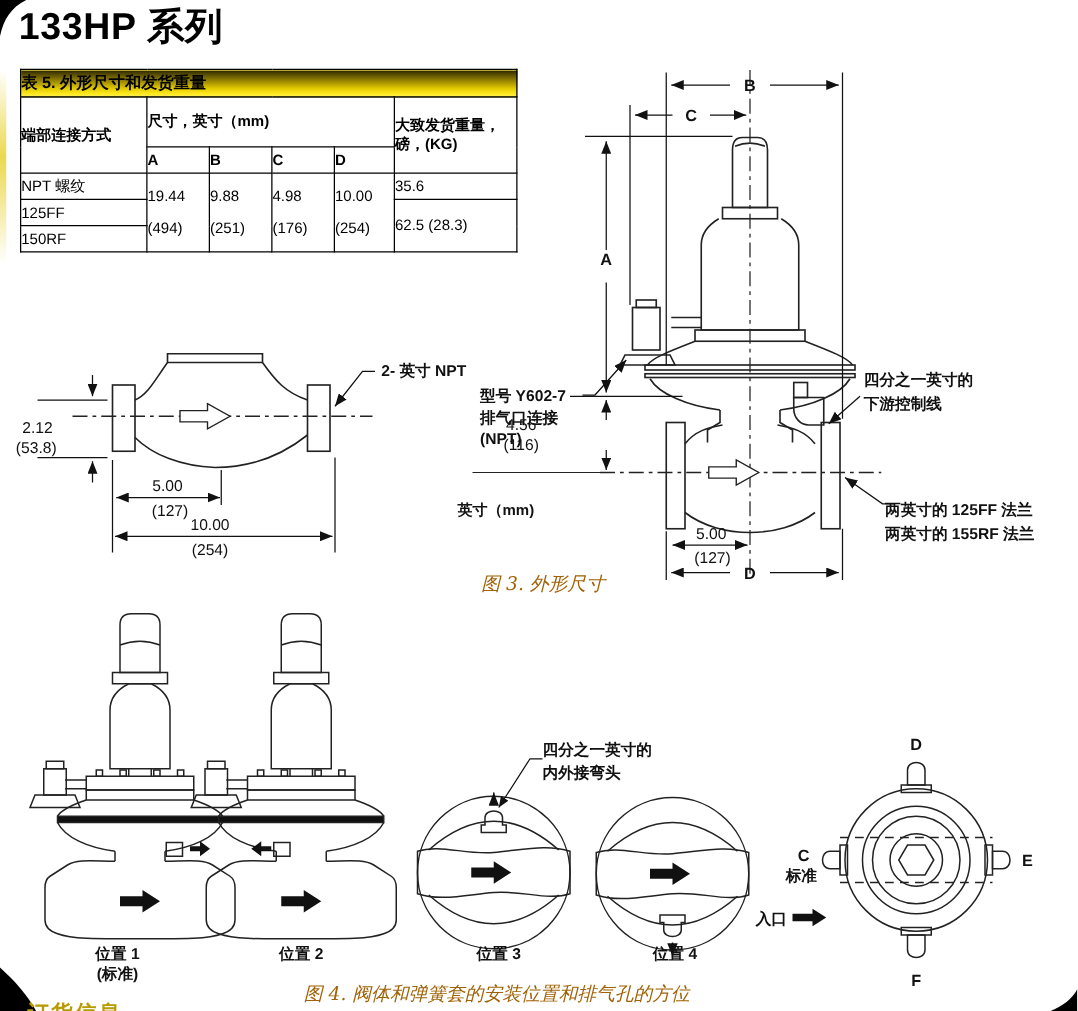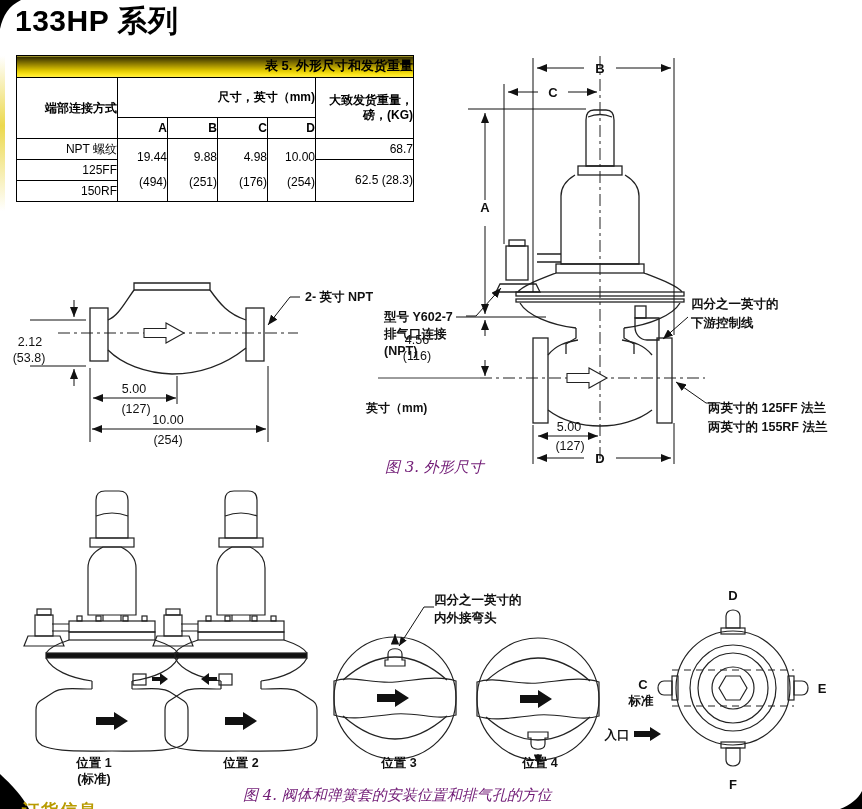--- a/index.html
+++ b/index.html
@@ -6,33 +6,33 @@
   body{
     width:862px;height:809px;position:relative;overflow:hidden;
     background:#ffffff;color:#111;
     font-family:"Liberation Sans","DejaVu Sans",sans-serif;
   }
   .abs{position:absolute;}
   
   #title{left:15px;top:1px;font-size:30px;font-weight:bold;letter-spacing:0.5px;color:#000;}
   
   #tbl{left:16px;top:55px;border-collapse:collapse;table-layout:fixed;background:#fff;}
-  #tbl td{border:1.5px solid #000;text-align:right;vertical-align:middle;
+  #tbl td{border:1.5px solid #000;text-align:left;vertical-align:middle;
           font-size:12px;color:#000;padding:0;line-height:1.25;}
   #tbl td.cap{
     height:21px;font-size:13px;font-weight:bold;
     background:linear-gradient(to bottom,#2e2900 0%,#6b5e00 22%,#a89300 45%,#e2ca00 68%,#ffe81f 88%,#ffef5a 100%);
   }
   #tbl td.hd{font-weight:bold;font-size:12px;}
   #tbl td.letter{font-weight:bold;height:20px;}
   #tbl tr.r td{height:20px;}
   #tbl td.dim span{display:block;line-height:25px;}
   
   .fig-cap{font-family:"DejaVu Serif","Liberation Serif",serif;font-style:italic;
-           font-size:15px;color:#701a75;white-space:nowrap;}
+           font-size:15px;color:#a16207;white-space:nowrap;}
   #units-note{left:366px;top:400px;font-size:12px;font-weight:bold;color:#111;}
   #cap3{left:385px;top:458px;}
   #cap4{left:243px;top:786px;}
   
   #footer-clip{left:22px;top:799px;font-size:17px;font-weight:bold;color:#b89b00;letter-spacing:2px;}
   
   #edge-strip{left:0;top:56px;width:5px;height:155px;
     background:linear-gradient(to bottom,rgba(247,239,158,0),#ecd94e 45%,rgba(247,239,158,0));}
   svg text{font-family:"Liberation Sans","DejaVu Sans",sans-serif;fill:#111;}
   svg .cn{font-size:12.5px;font-weight:bold;}
@@ -90,21 +90,21 @@
           <span>(251)</span>
         </td>
     <td class="dim" rowspan="3">
           <span>4.98</span>
           <span>(176)</span>
         </td>
     <td class="dim" rowspan="3">
           <span>10.00</span>
           <span>(254)</span>
         </td>
-    <td>68.7</td>
+    <td>35.6</td>
   </tr>
   <tr class="r">
     <td>125FF</td>
     <td rowspan="2">62.5  (28.3)</td>
   </tr>
   <tr class="r">
     <td>150RF</td>
   </tr>
   </tbody>
 </table>

